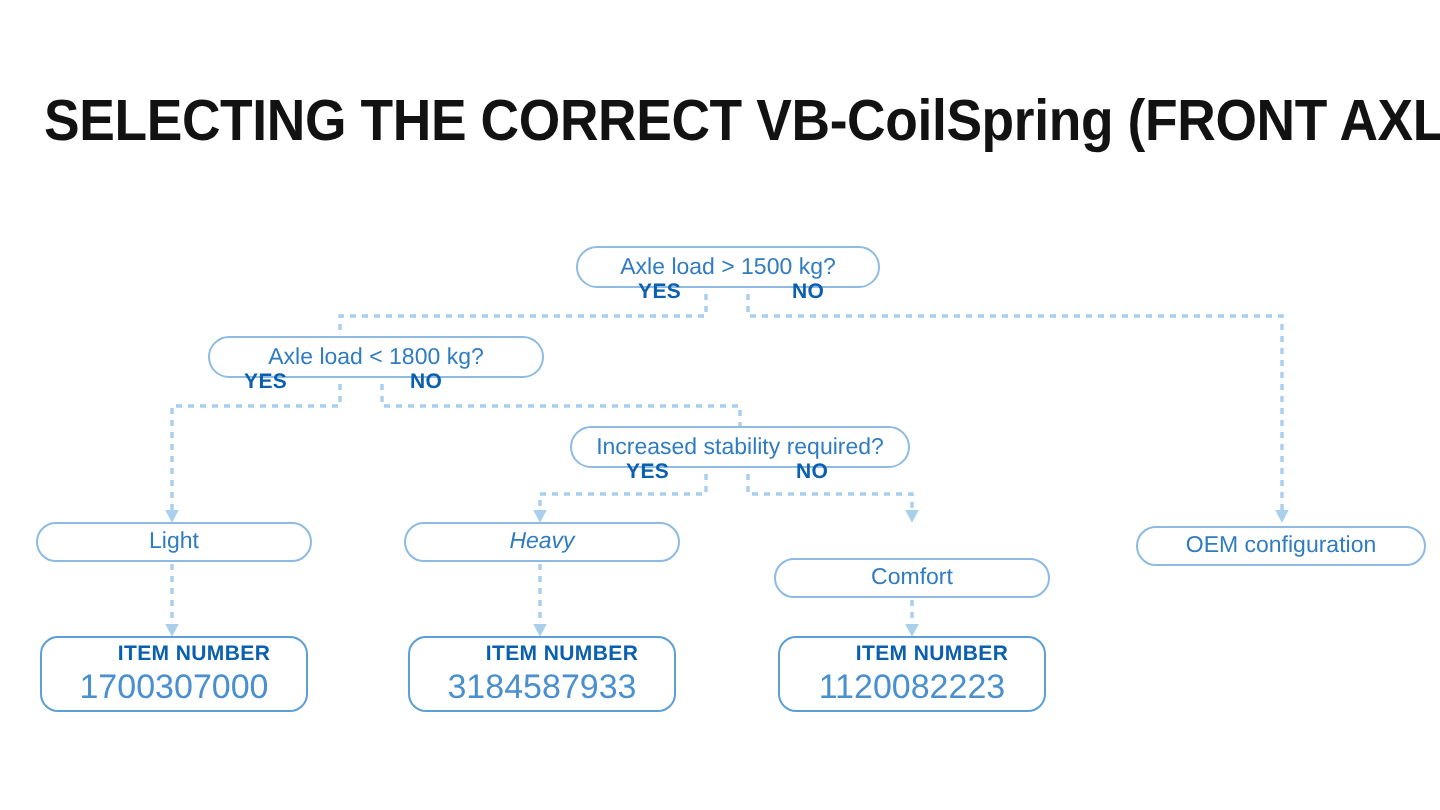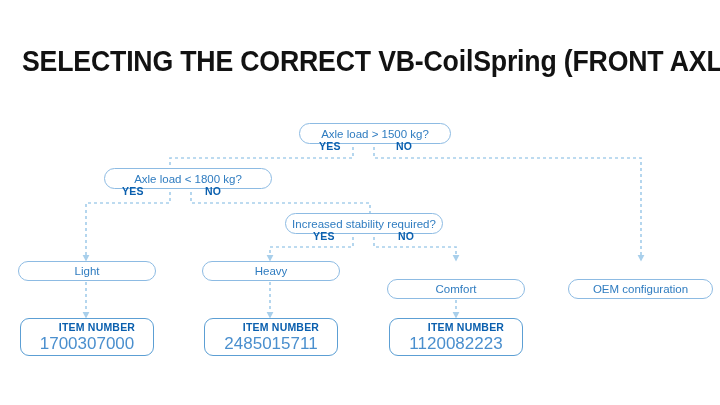--- a/index.html
+++ b/index.html
@@ -104,45 +104,45 @@
       <path d="M353,237 L353,247 L270,247 L270,258" marker-end="url(#ah)"></path>
 
       <path d="M374,237 L374,247 L456,247 L456,258" marker-end="url(#ah)"></path>
 
       <path d="M86,282 L86,315" marker-end="url(#ah)"></path>
       <path d="M270,282 L270,315" marker-end="url(#ah)"></path>
       <path d="M456,282 L456,315" marker-end="url(#ah)"></path>
     </g>
   </svg>
 
-  <div class="node decision" style="left:299px;top:123px;width:152px;">Axle load &gt; 1500 kg?</div>
+  <div class="node decision" style="left:288px;top:123px;width:152px;">Axle load &gt; 1500 kg?</div>
   <div class="yn" style="left:319px;top:140px;">YES</div>
   <div class="yn" style="left:396px;top:140px;">NO</div>
 
   <div class="node decision" style="left:104px;top:168px;width:168px;">Axle load &lt; 1800 kg?</div>
   <div class="yn" style="left:122px;top:185px;">YES</div>
   <div class="yn" style="left:205px;top:185px;">NO</div>
 
-  <div class="node decision" style="left:285px;top:213px;width:158px;">Increased stability required?</div>
+  <div class="node decision" style="left:285px;top:213px;width:170px;">Increased stability required?</div>
   <div class="yn" style="left:313px;top:230px;">YES</div>
   <div class="yn" style="left:398px;top:230px;">NO</div>
 
   <div class="node result" style="left:18px;top:261px;width:138px;">Light</div>
-  <div class="node result" style="left:202px;top:261px;width:138px;">Heavy</div>
+  <div class="node result" style="left:202px;top:261px;width:138px;font-style:italic;">Heavy</div>
   <div class="node result" style="left:387px;top:261px;width:138px;margin-top:18px;">Comfort</div>
-  <div class="node result" style="left:568px;top:279px;width:145px;">OEM configuration</div>
+  <div class="node result" style="left:568px;top:263px;width:145px;">OEM configuration</div>
 
   <div class="node item" style="left:20px;top:318px;width:134px;">
     <div class="item-head">ITEM NUMBER</div>
     <div class="item-num">1700307000</div>
   </div>
 
   <div class="node item" style="left:204px;top:318px;width:134px;">
     <div class="item-head">ITEM NUMBER</div>
-    <div class="item-num">2485015711</div>
+    <div class="item-num">3184587933</div>
   </div>
 
   <div class="node item" style="left:389px;top:318px;width:134px;">
     <div class="item-head">ITEM NUMBER</div>
     <div class="item-num">1120082223</div>
   </div>
 
 </div>
 
 </body></html>

